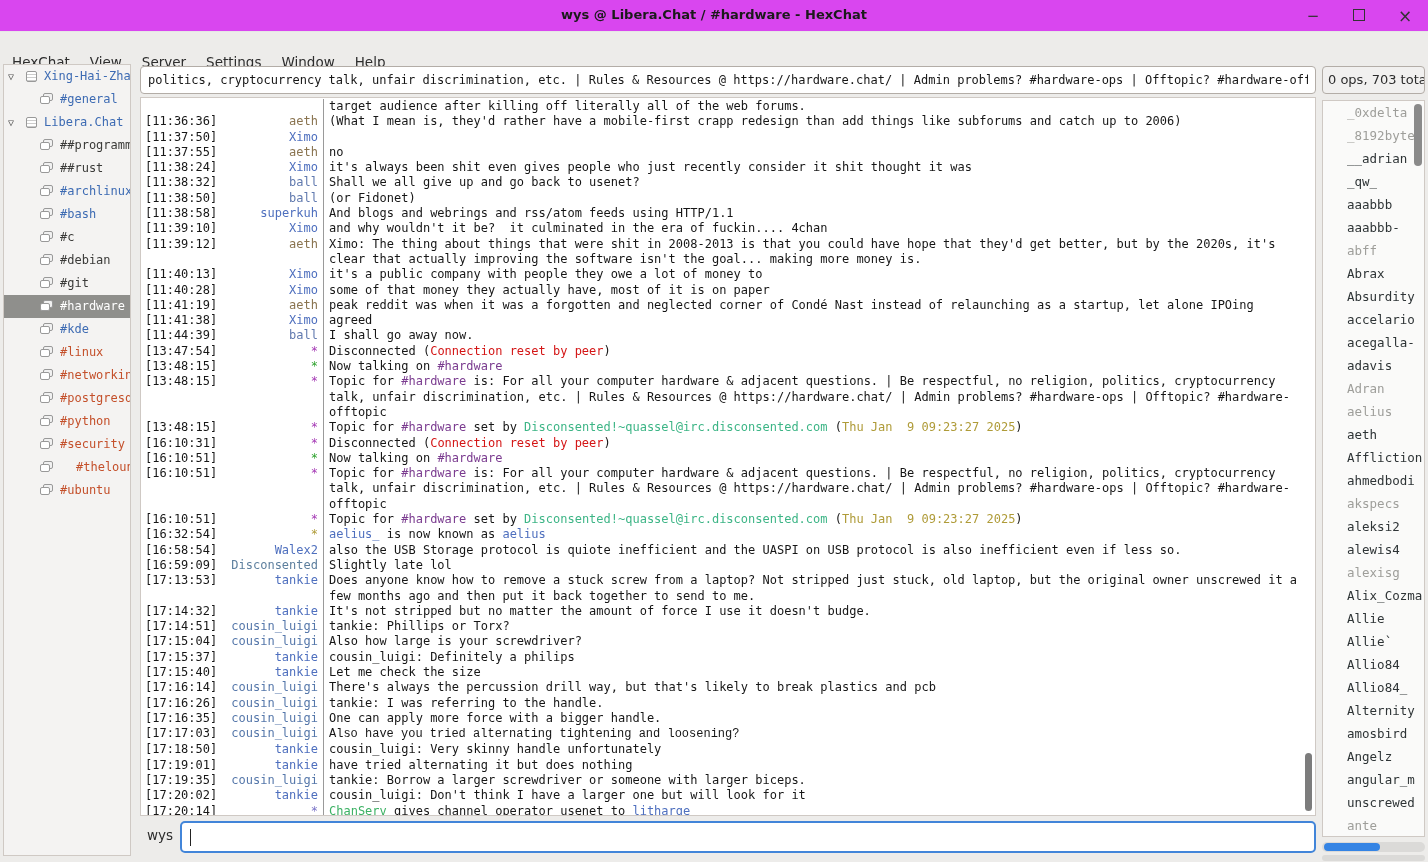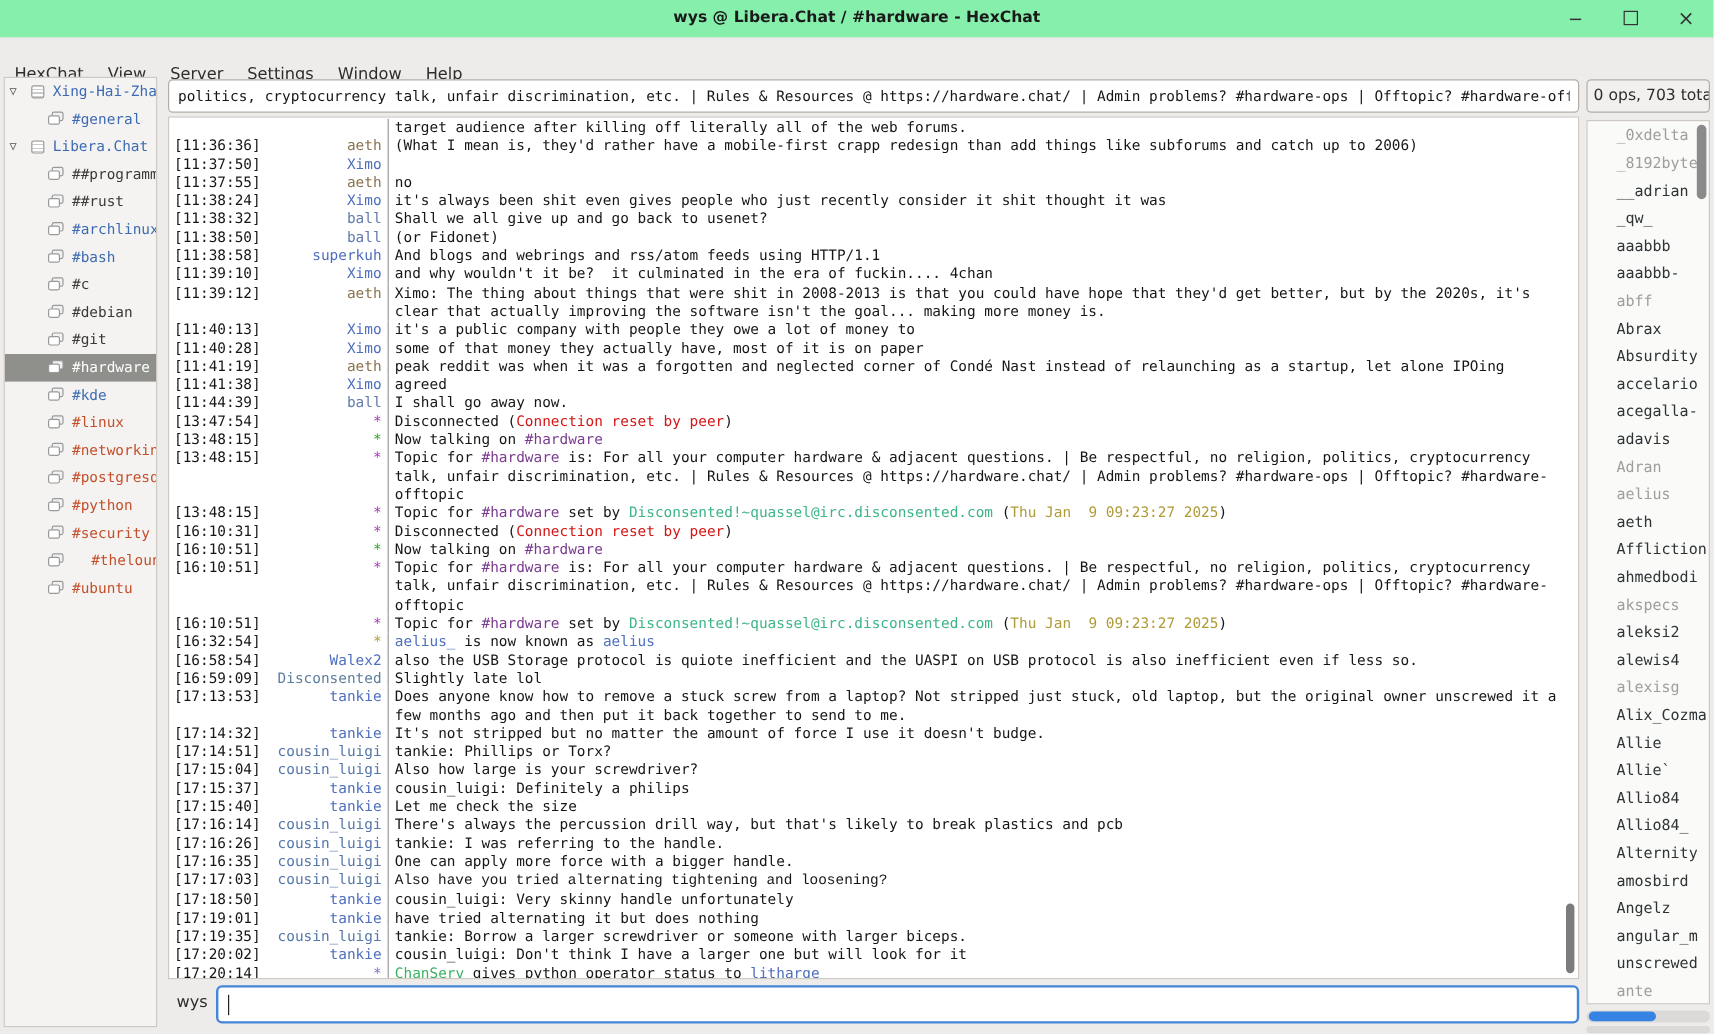--- a/index.html
+++ b/index.html
@@ -1,21 +1,21 @@
 <!DOCTYPE html>
 <html><head>
 <meta charset="utf-8">
 <style>
   * { margin:0; padding:0; box-sizing:border-box; }
   html,body { background:#edecea; }
   #app { position:relative; width:1428px; height:862px; background:#edecea; overflow:hidden;
          font-family:"DejaVu Sans", sans-serif; }
 
   
-  .titlebar { position:absolute; left:0; top:0; width:1428px; height:32px; background:#86efac;
+  .titlebar { position:absolute; left:0; top:0; width:1428px; height:32px; background:#d946ef;
               border-bottom:1px solid #e6e6e6; }
   .title { position:absolute; left:0; right:0; top:7px; text-align:center; font-size:13px;
            font-weight:bold; color:#1a1a1a; }
   .winctl { position:absolute; top:0; height:32px; width:46px; text-align:center; line-height:32px;
             color:#333; font-size:15px; }
   .ctl-min { right:92px; } .ctl-max { right:46px; } .ctl-close { right:0; font-size:17px; }
   .maxbox { display:inline-block; width:12px; height:12px; border:1.5px solid #333; vertical-align:middle; margin-top:-3px; }
 
   
   .menubar { position:absolute; left:0; top:32px; width:1428px; height:30px; background:#edecea; }
@@ -426,21 +426,21 @@
         <span class="msg"><span style="color: rgb(22, 22, 22);">tankie: Borrow a larger screwdriver or someone with larger biceps.</span></span>
       </div>
       <div class="chat-row">
         <span class="ts">[17:20:02]</span>
         <span class="nick" style="color: rgb(78, 111, 190);">tankie</span>
         <span class="msg"><span style="color: rgb(22, 22, 22);">cousin_luigi: Don't think I have a larger one but will look for it</span></span>
       </div>
       <div class="chat-row">
         <span class="ts">[17:20:14]</span>
         <span class="nick" style="color: rgb(122, 116, 200);">*</span>
-        <span class="msg"><span style="color: rgb(59, 177, 99);">ChanServ</span><span style="color: rgb(22, 22, 22);"> gives python operator status to </span><span style="color: rgb(78, 111, 190);">litharge</span></span>
+        <span class="msg"><span style="color: rgb(59, 177, 99);">ChanServ</span><span style="color: rgb(22, 22, 22);"> gives channel operator usenet to </span><span style="color: rgb(78, 111, 190);">litharge</span></span>
       </div>
       <div class="chat-vscroll"></div>
     </div>
 
   <div class="userlist">
 
   <div class="user-row away">_0xdelta</div>
       <div class="user-row away">_8192byte</div>
       <div class="user-row">__adrian</div>
       <div class="user-row">_qw_</div>

